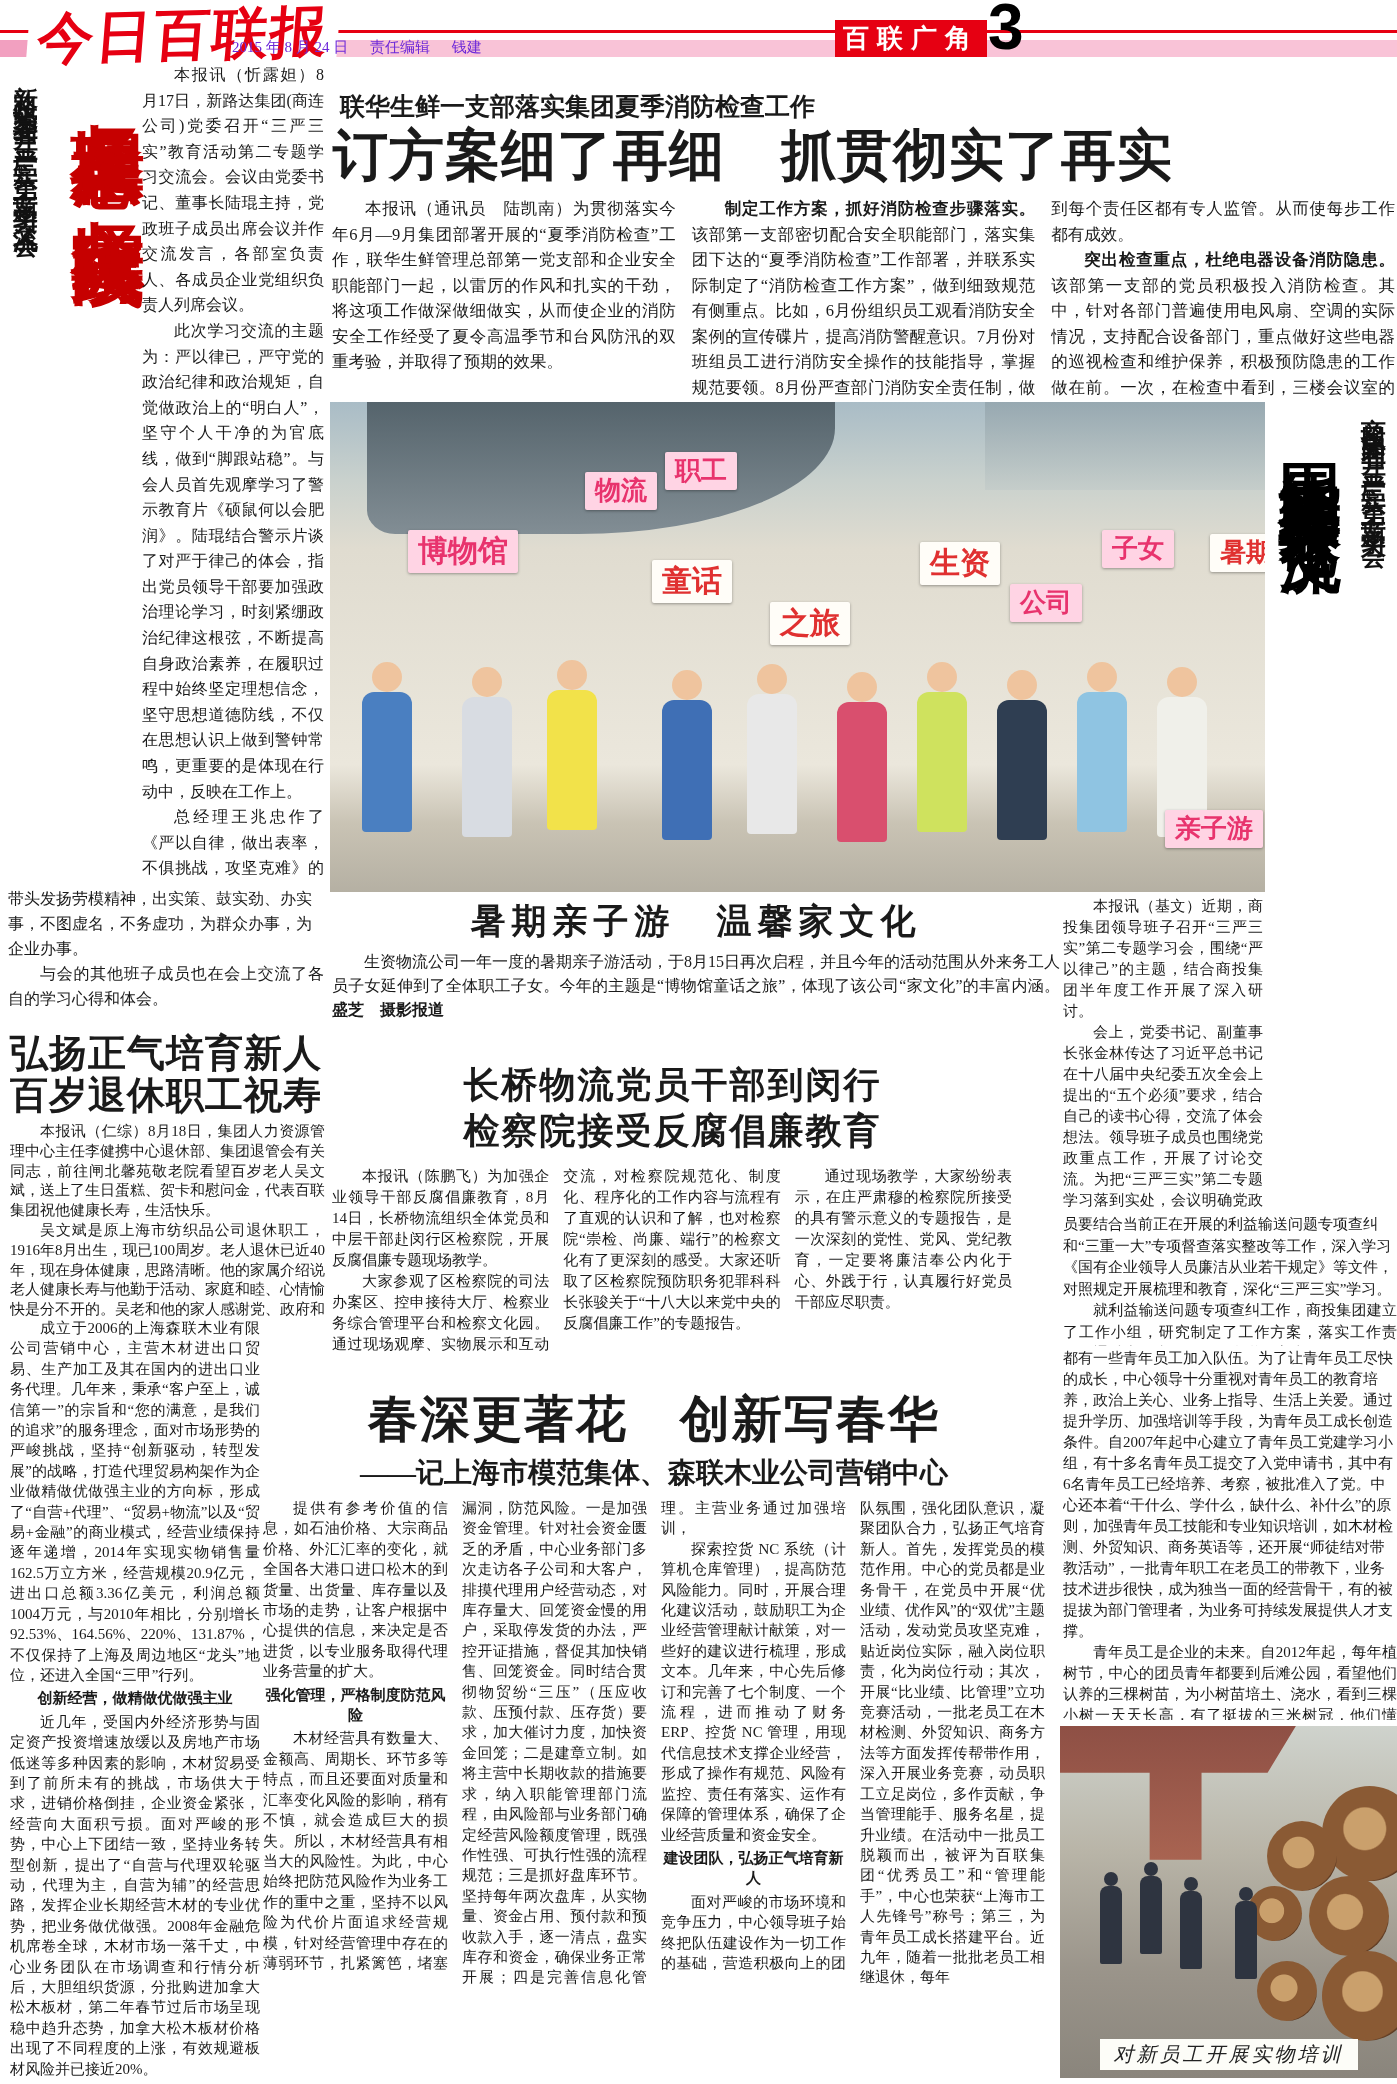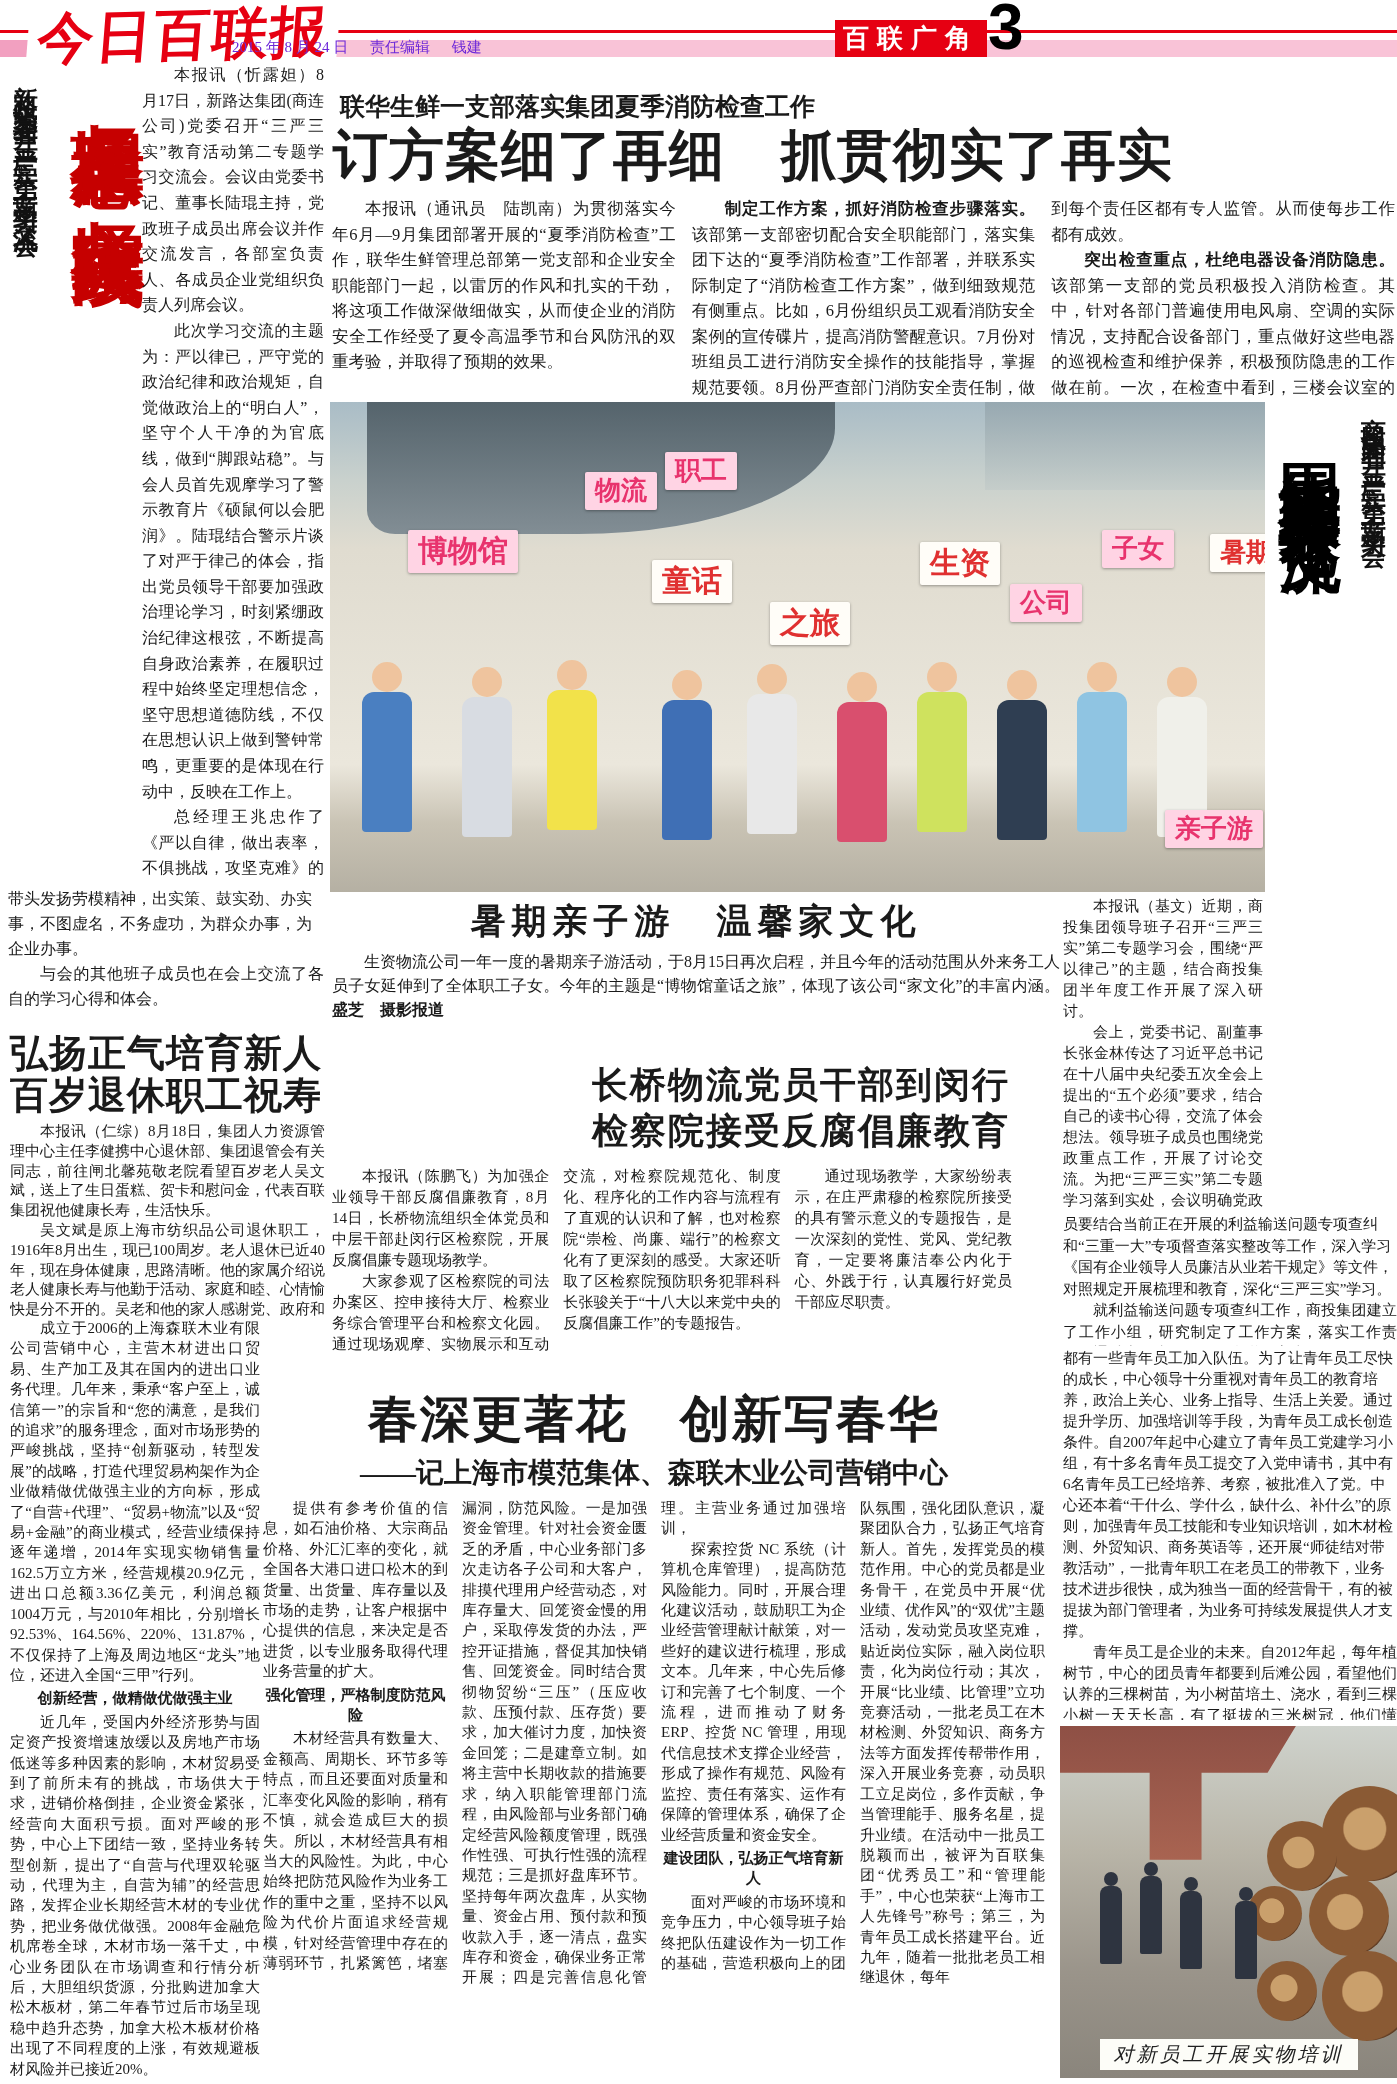--- a/index.html
+++ b/index.html
@@ -83,21 +83,21 @@
   .shangtou-wide { left:1063px; top:1214px; width:334px; height:132px;
                    font-size:15px; line-height:21.5px; }
 
   
   .renli-headline { left:10px; top:1032px; width:316px; font-weight:bold;
                     font-size:38px; line-height:42px; letter-spacing:1px; }
   .renli-body { left:10px; top:1122px; width:315px; height:196px;
                 font-size:15px; line-height:19.8px; }
 
   
-  .cq-headline { left:335px; top:1062px; width:675px; text-align:right; font-weight:bold;
+  .cq-headline { left:335px; top:1062px; width:675px; text-align:center; font-weight:bold;
                  font-size:36px; line-height:46px; letter-spacing:2px; }
   .cq-body { left:332px; top:1166px; width:680px; height:218px;
              column-count:3; column-gap:14px; font-size:15px; line-height:21px; }
 
   
   .cs-headline { left:263px; top:1390px; width:782px; text-align:center; font-weight:bold;
                  font-size:50px; line-height:58px; letter-spacing:2px; }
   .cs-subhead { left:263px; top:1456px; width:782px; text-align:center; font-weight:bold;
                 font-size:28px; line-height:34px; }
   .cs-left { left:10px; top:1318px; width:250px; height:762px;

